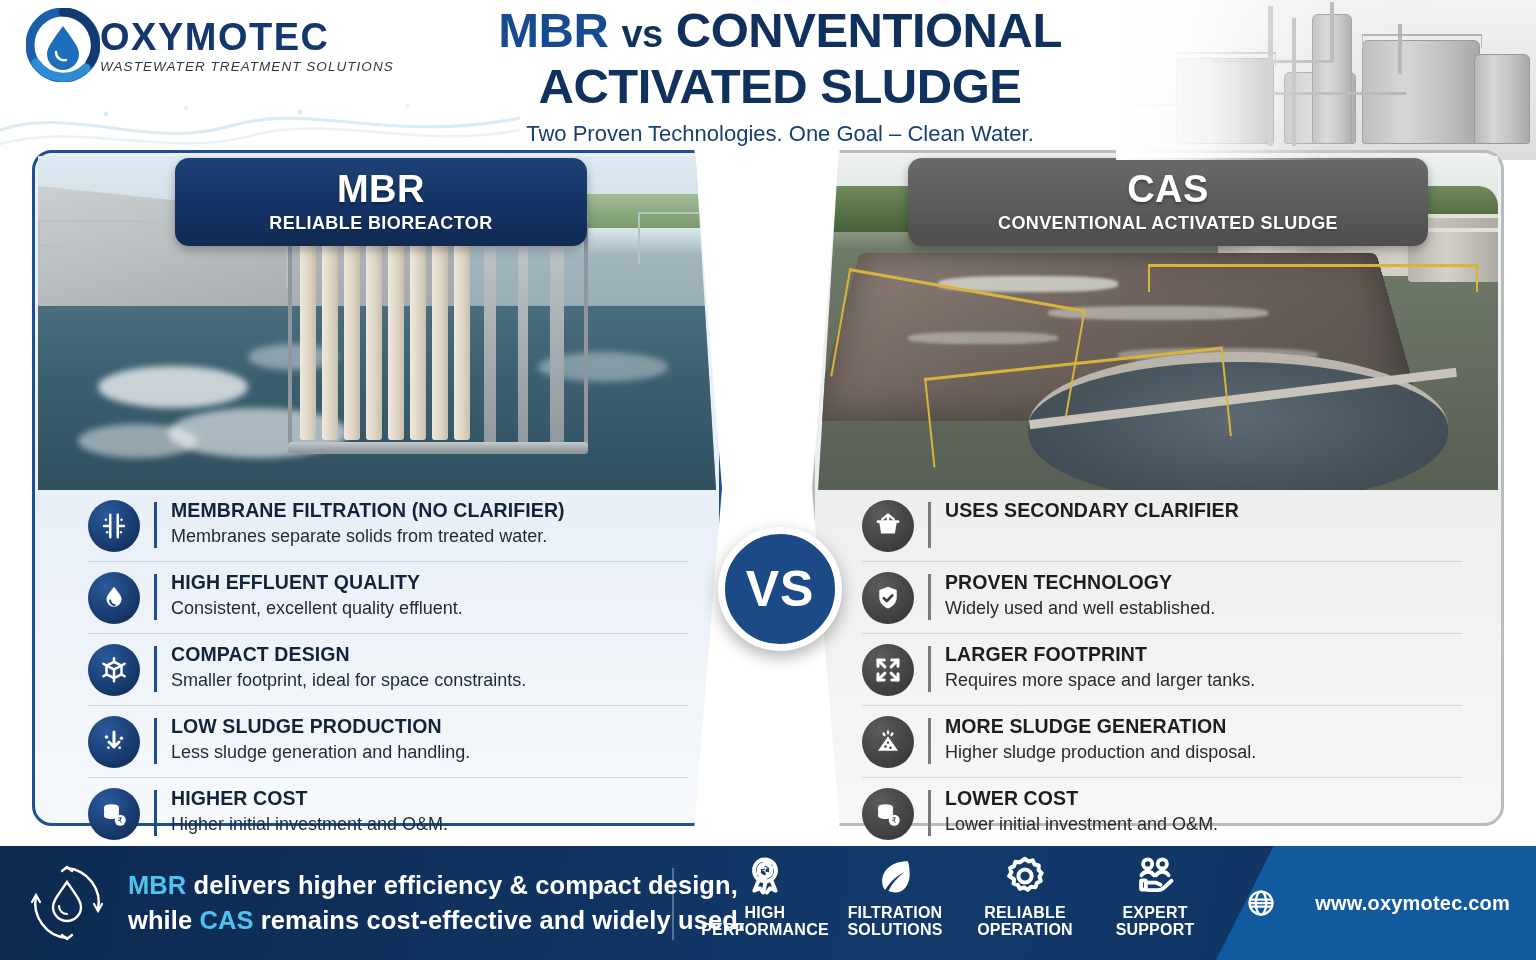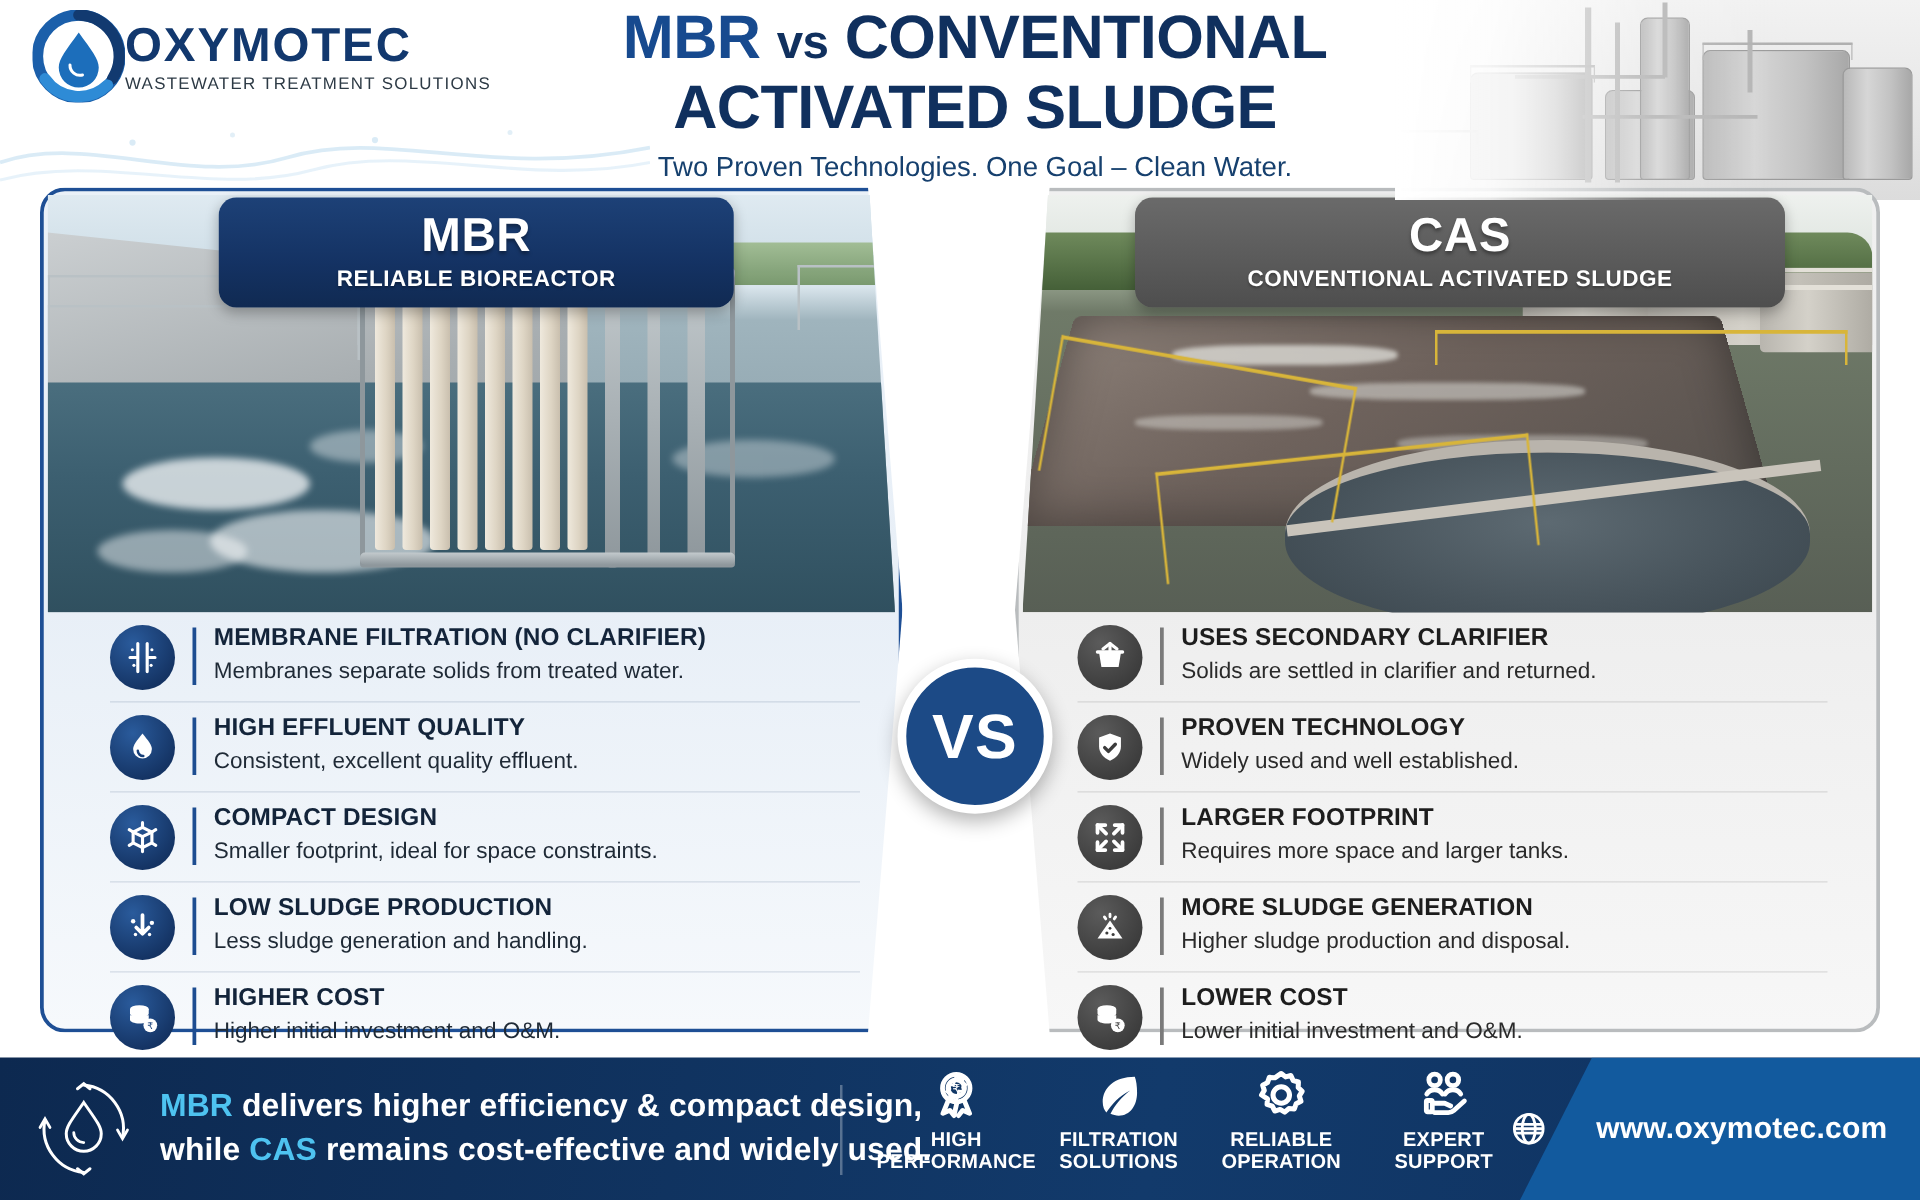--- a/index.html
+++ b/index.html
@@ -58,21 +58,21 @@
     margin-top: 9px; font-size: 22px; color: #16406e; font-weight: 500;
   }
 
   
   .logo { position: absolute; left: 26px; top: 8px; display: flex; align-items: center; }
   .logo-mark { width: 74px; height: 74px; position: relative; }
   .logo-text .name {
     font-size: 38px; font-weight: bold; letter-spacing: 1.5px; color: #12386e; line-height: 40px;
   }
   .logo-text .tagline {
-    font-size: 13.5px; letter-spacing: 1.05px; color: #2d3a45; margin-top: 2px;
+    font-size: 13.5px; letter-spacing: 1.05px; color: #2d3a45; margin-top: 2px; font-style: italic;
   }
 
   
   .stage { position: absolute; left: 0; top: 150px; width: 1536px; height: 696px; }
   .shape-left {
     position: absolute; left: 32px; top: 0; width: 690px; height: 676px;
     background: linear-gradient(180deg,#eaf1f8 0%,#e8eff7 50%,#f6f9fc 100%);
     border: 3px solid #1e4f95;
     border-radius: 20px 20px 20px 20px;
     clip-path: polygon(0% 0%, 96% 0%, 100% 50%, 96% 100%, 0% 100%);
@@ -215,21 +215,21 @@
   .summary .hl { color: #4ec3f0; }
   .divider-v { position: absolute; left: 672px; top: 22px; width: 2px; height: 72px; background: rgba(255,255,255,.3); }
 
   .usps { position: absolute; left: 700px; top: 8px; width: 520px; display: flex; }
   .usp { flex: 1 1 0; display: flex; flex-direction: column; align-items: center; color: #fff; }
   .usp svg { width: 44px; height: 44px; fill: none; stroke: #fff; stroke-width: 2.1; stroke-linecap: round; stroke-linejoin: round; }
   .usp .lbl { margin-top: 6px; font-size: 16px; font-weight: bold; text-align: center; line-height: 17px; letter-spacing: .2px; }
 
   .url-wrap { position: absolute; right: 26px; top: 0; height: 114px; display: flex; align-items: center; gap: 13px; }
   .url-wrap svg { width: 30px; height: 30px; fill: none; stroke: #fff; stroke-width: 1.8; }
-  .url-text { color: #fff; font-size: 24px; font-weight: bold; letter-spacing: .2px; margin-left: 26px; }
+  .url-text { color: #fff; font-size: 20px; font-weight: bold; letter-spacing: .2px; margin-left: 26px; }
 </style>
 </head>
 <body>
 
 <div class="top-bg">
   <div class="plant-photo">
     <div class="sky"></div>
     <div class="tank round" style="left:60px;  top:58px;  width:98px;  height:86px;"></div>
     <div class="tank round" style="left:168px; top:72px;  width:72px;  height:72px;"></div>
     <div class="tank round" style="left:196px; top:14px;  width:40px;  height:130px;"></div>
@@ -453,21 +453,20 @@
         <svg viewBox="0 0 24 24">
             <path d="M5 9h14l-1.5 9h-11z" fill="#fff" stroke="none"></path>
             <path d="M4 8.5h16" stroke-width="2.2"></path>
             <path d="M12 3v5.5"></path>
             <path d="M7.5 6.5L12 3l4.5 3.5"></path>
           </svg>
       </div>
       <div class="f-bar"></div>
       <div class="f-text">
         <div class="f-title">USES SECONDARY CLARIFIER</div>
-        <div class="f-desc">Solids are settled in clarifier and returned.</div>
       </div>
     </div>
 
     <div class="feature">
       <div class="f-icon">
         <svg viewBox="0 0 24 24">
             <path d="M12 3l7 2.6v5.6c0 4.3-2.9 7.6-7 9.2-4.1-1.6-7-4.9-7-9.2V5.6z" fill="#fff" stroke="none"></path>
             <path d="M8.6 12.1l2.4 2.4 4.4-4.6" stroke="#3c3c3c" stroke-width="2.2" fill="none"></path>
           </svg>
       </div>

